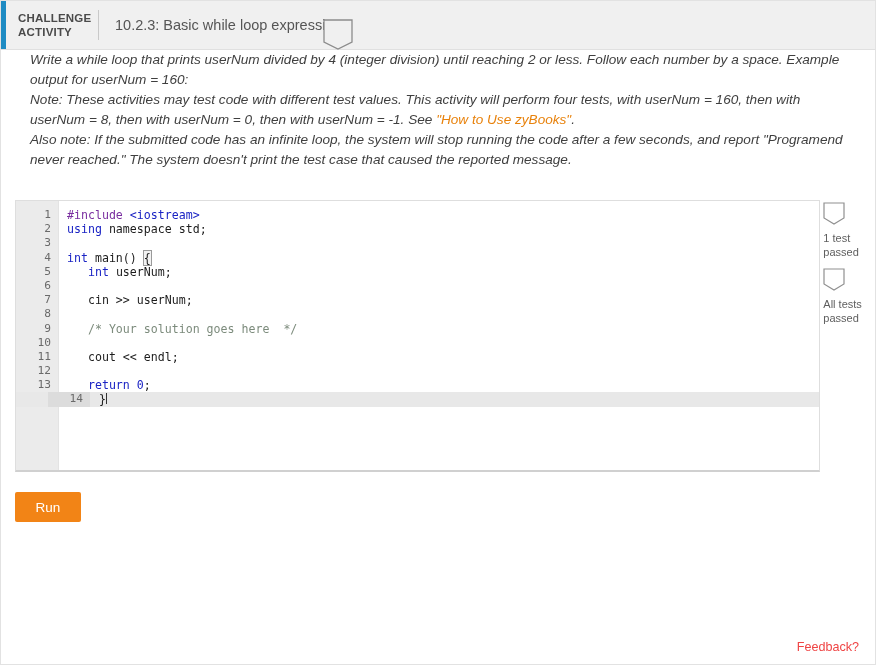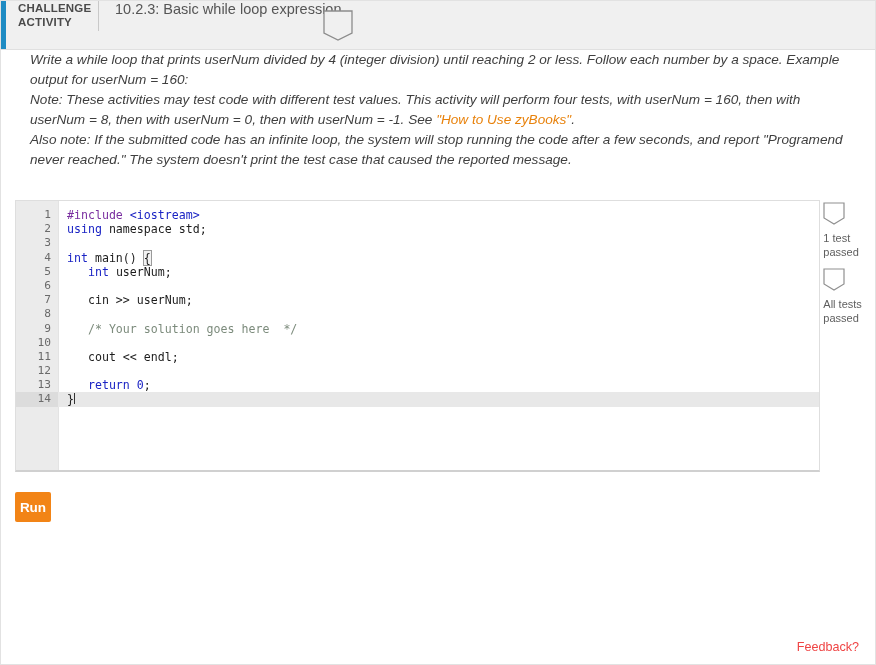--- a/index.html
+++ b/index.html
@@ -25,21 +25,21 @@
     background: #fff;
   }
 
   
   .activity-header {
     position: relative;
     height: 48px;
     background: #f0f0f0;
     border-bottom: 1px solid #e0e0e0;
     display: flex;
-    align-items: flex-start;
+    align-items: center;
   }
   .header-accent {
     position: absolute;
     left: 0;
     top: 0;
     width: 5px;
     height: 48px;
     background: #1e8bc3;
   }
   .header-label {
@@ -133,21 +133,21 @@
     padding-top: 7px;
     font-family: "DejaVu Sans Mono", "Liberation Mono", monospace;
     font-size: 11.6px;
     line-height: 14.2px;
   }
   .cl {
     display: flex;
     height: 14.2px;
     position: relative;
   }
-  .cl.active { background: #e8e8e8; }
+  .cl.active { background: #e8e8e8; padding-left: 32px; }
   .ln {
     width: 42px;
     box-sizing: border-box;
     text-align: right;
     padding-right: 7px;
     color: #6a6a6a;
     flex: 0 0 42px;
     font-size: 11.2px;
   }
   .cl.active .ln { background: #dcdcdc; }
@@ -184,26 +184,26 @@
   .test-item .pennant { margin-bottom: 2px; }
   .test-label {
     font-size: 11px;
     line-height: 14px;
     color: #5e5e5e;
   }
 
   
   .run-btn {
     margin: 20px 0 0 14px;
-    width: 36px;
+    width: 66px;
     height: 30px;
     background: #f28416;
     color: #ffffff;
     font-size: 13.5px;
-    font-weight: bold;
+    font-weight: normal;
     border: none;
     border-radius: 2px;
     cursor: pointer;
     font-family: "Liberation Sans", sans-serif;
     padding: 0;
   }
 
   
   .feedback {
     position: absolute;

